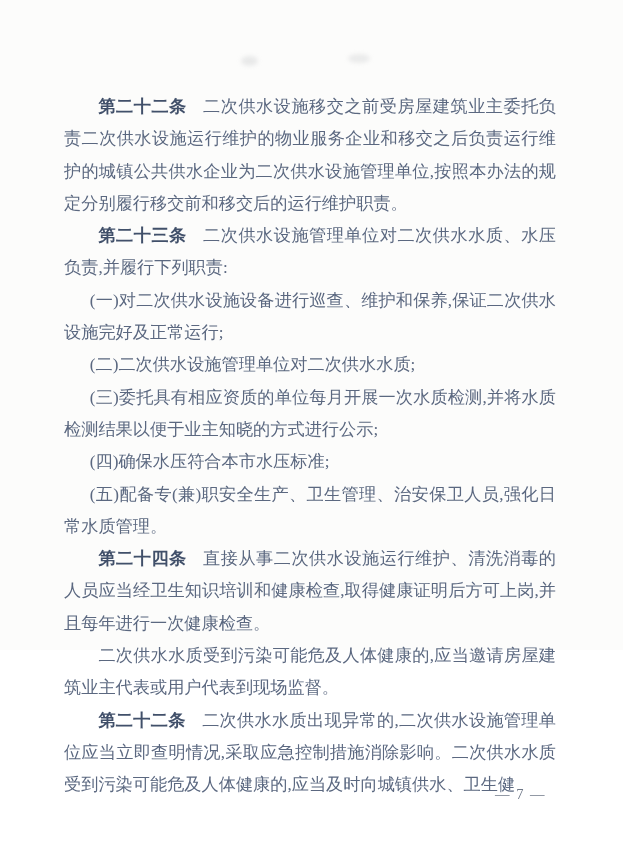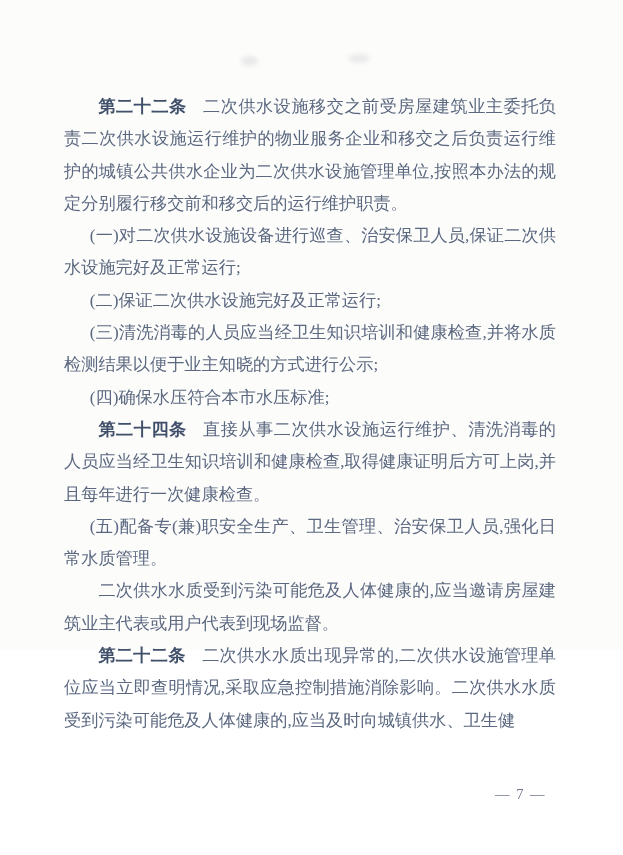--- a/index.html
+++ b/index.html
@@ -78,23 +78,24 @@
   }
 </style>
 </head>
 <body>
 
 <div class="page">
   <div class="smudge s1"></div>
   <div class="smudge s2"></div>
   <div class="content">
       <p class="para article"><span class="head">第二十二条</span><span>二次供水设施移交之前受房屋建筑业主委托负责二次供水设施运行维护的物业服务企业和移交之后负责运行维护的城镇公共供水企业为二次供水设施管理单位,按照本办法的规定分别履行移交前和移交后的运行维护职责。</span></p>
-      <p class="para item"><span>(一)对二次供水设施设备进行巡查、治安保卫人员,保证二次供水设施完好及正常运行;</span></p>
-      <p class="para item"><span>(二)保证二次供水设施完好及正常运行;</span></p>
-      <p class="para item"><span>(三)清洗消毒的人员应当经卫生知识培训和健康检查,并将水质检测结果以便于业主知晓的方式进行公示;</span></p>
+      <p class="para article"><span class="head">第二十三条</span><span>二次供水设施管理单位对二次供水水质、水压负责,并履行下列职责:</span></p>
+      <p class="para item"><span>(一)对二次供水设施设备进行巡查、维护和保养,保证二次供水设施完好及正常运行;</span></p>
+      <p class="para item"><span>(二)二次供水设施管理单位对二次供水水质;</span></p>
+      <p class="para item"><span>(三)委托具有相应资质的单位每月开展一次水质检测,并将水质检测结果以便于业主知晓的方式进行公示;</span></p>
       <p class="para item"><span>(四)确保水压符合本市水压标准;</span></p>
+      <p class="para item"><span>(五)配备专(兼)职安全生产、卫生管理、治安保卫人员,强化日常水质管理。</span></p>
       <p class="para article"><span class="head">第二十四条</span><span>直接从事二次供水设施运行维护、清洗消毒的人员应当经卫生知识培训和健康检查,取得健康证明后方可上岗,并且每年进行一次健康检查。</span></p>
-      <p class="para item"><span>(五)配备专(兼)职安全生产、卫生管理、治安保卫人员,强化日常水质管理。</span></p>
       <p class="para plain"><span>二次供水水质受到污染可能危及人体健康的,应当邀请房屋建筑业主代表或用户代表到现场监督。</span></p>
       <p class="para article"><span class="head">第二十二条</span><span>二次供水水质出现异常的,二次供水设施管理单位应当立即查明情况,采取应急控制措施消除影响。二次供水水质受到污染可能危及人体健康的,应当及时向城镇供水、卫生健</span></p>
     </div>
   <div class="page-number">— 7 —</div>
 </div>
 
 </body></html>

